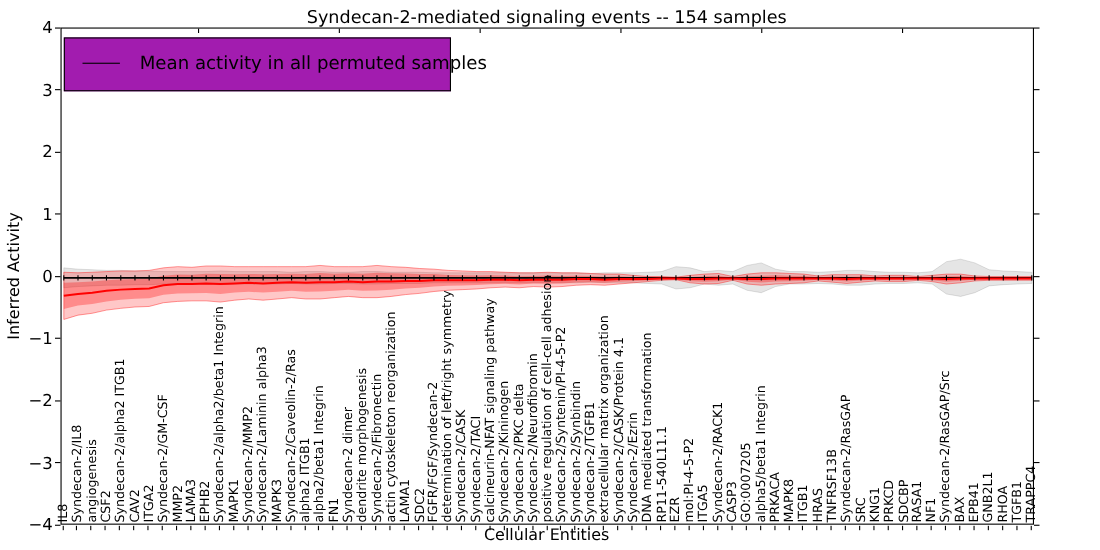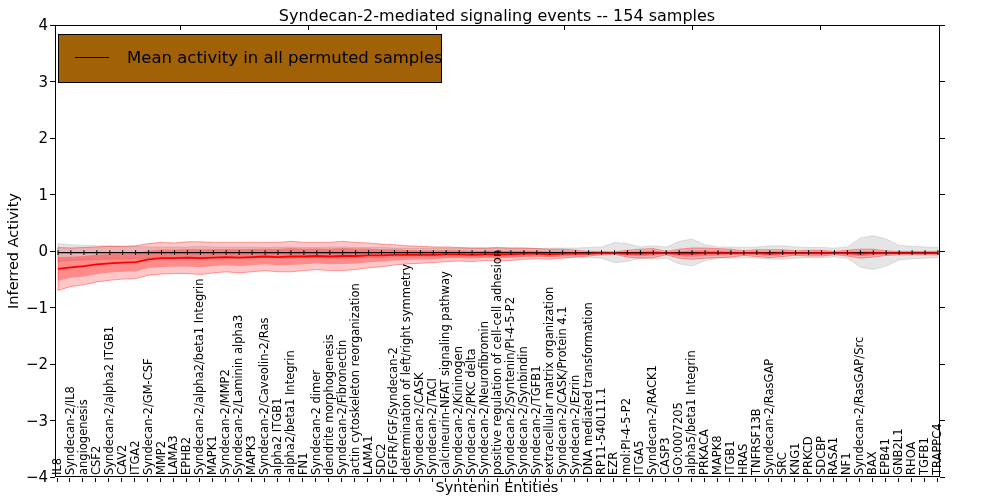--- a/index.html
+++ b/index.html
@@ -12,34 +12,34 @@
   .plot svg{position:absolute;left:0;top:0;}
   .ylabel{position:absolute;left:13px;top:251px;transform:translate(-50%,-50%) rotate(-90deg);
           font-size:14.5px;white-space:nowrap;}
   .xlabel-title{position:absolute;left:497px;top:479px;transform:translateX(-50%);
           font-size:14.5px;white-space:nowrap;}
   .ytick-label{position:absolute;left:0;width:48px;text-align:right;font-size:15px;
                line-height:18px;white-space:nowrap;}
   .tick{position:absolute;background:#000;}
   .xtick-label{position:absolute;font-size:11.5px;line-height:12px;white-space:nowrap;
                transform:rotate(-90deg);transform-origin:0 0;}
-  .legend{position:absolute;left:2px;top:8px;width:384px;border:1.4px solid #000;
-          background:#a16207;padding:8px 0 10px 12px;box-sizing:border-box;z-index:5;}
+  .legend{position:absolute;left:2px;top:8px;width:352px;border:1.4px solid #000;
+          background:#a21caf;padding:8px 0 10px 12px;box-sizing:border-box;z-index:5;}
   .legend-row{display:flex;align-items:center;height:29px;font-size:16.5px;}
   .legend-line{display:inline-block;width:34px;height:0;border-top:1.7px solid #000;
                margin:0 18px 0 4px;flex:0 0 auto;}
   .legend-label{white-space:nowrap;}
 </style>
 </head>
 <body>
 
 <div class="figure">
   <div class="chart-title">Syndecan-2-mediated signaling events -- 154 samples</div>
   <div class="ylabel">Inferred Activity</div>
-  <div class="xlabel-title">Syntenin Entities</div>
+  <div class="xlabel-title">Cellular Entities</div>
 
   <div class="plot" id="plot">
     <svg id="plot-svg" width="885" height="452" viewBox="0 0 885 452">
         <path d="M2.0,217.5L14.9,218.7L27.9,219.2L40.8,219.8L53.8,219.8L66.7,220.3L79.6,220.3L92.6,220.9L105.5,220.9L118.5,220.9L131.4,220.9L144.4,220.3L157.3,220.9L170.2,220.9L183.2,220.9L196.1,220.9L209.1,221.5L222.0,220.9L234.9,220.9L247.9,221.5L260.8,221.5L273.8,220.9L286.7,220.9L299.6,221.5L312.6,221.5L325.5,221.5L338.5,222.0L351.4,222.0L364.4,222.0L377.3,222.0L390.2,222.0L403.2,222.0L416.1,222.0L429.1,222.0L442.0,222.0L454.9,222.0L467.9,222.0L480.8,222.6L493.8,222.0L506.7,222.0L519.6,222.0L532.6,221.5L545.5,220.9L558.5,216.4L571.4,217.5L584.4,220.9L597.3,219.8L610.2,220.9L623.2,215.3L636.1,213.0L649.1,218.7L662.0,220.9L674.9,220.9L687.9,221.5L700.8,220.9L713.8,219.8L726.7,219.8L739.6,220.9L752.6,221.5L765.5,221.5L778.5,222.0L791.4,220.9L804.4,211.9L817.3,209.6L830.2,213.0L843.2,219.2L856.1,220.3L869.1,220.9L882.0,221.5L882.0,231.7L869.1,232.2L856.1,232.8L843.2,233.9L830.2,240.1L817.3,243.5L804.4,241.3L791.4,232.2L778.5,231.1L765.5,231.7L752.6,231.7L739.6,232.2L726.7,233.3L713.8,233.3L700.8,232.2L687.9,231.7L674.9,232.2L662.0,232.2L649.1,234.5L636.1,240.1L623.2,237.9L610.2,232.2L597.3,233.3L584.4,232.2L571.4,235.6L558.5,236.7L545.5,232.2L532.6,231.7L519.6,231.1L506.7,231.1L493.8,231.1L480.8,230.5L467.9,231.1L454.9,231.1L442.0,231.1L429.1,231.1L416.1,231.1L403.2,231.1L390.2,231.1L377.3,231.1L364.4,231.1L351.4,231.1L338.5,231.1L325.5,231.7L312.6,231.7L299.6,231.7L286.7,232.2L273.8,232.2L260.8,231.7L247.9,231.7L234.9,232.2L222.0,232.2L209.1,231.7L196.1,232.2L183.2,232.2L170.2,232.2L157.3,232.2L144.4,232.8L131.4,232.2L118.5,232.2L105.5,232.2L92.6,232.2L79.6,232.8L66.7,232.8L53.8,233.3L40.8,233.3L27.9,233.9L14.9,234.5L2.0,235.6Z" fill="rgba(0,0,0,0.10)" stroke="rgba(0,0,0,0.13)" stroke-width="0.8"></path>
         <path d="M2.0,221.5L14.9,222.0L27.9,221.5L40.8,220.9L53.8,220.3L66.7,220.3L79.6,219.8L92.6,217.5L105.5,216.4L118.5,217.0L131.4,215.8L144.4,215.8L157.3,216.4L170.2,216.4L183.2,216.4L196.1,216.4L209.1,216.4L222.0,216.4L234.9,215.3L247.9,216.4L260.8,216.4L273.8,216.4L286.7,215.3L299.6,216.4L312.6,217.0L325.5,218.1L338.5,218.7L351.4,219.8L364.4,220.3L377.3,220.9L390.2,220.9L403.2,221.5L416.1,222.0L429.1,222.0L442.0,221.5L454.9,222.0L467.9,222.0L480.8,222.6L493.8,223.2L506.7,223.2L519.6,224.3L532.6,225.4L545.5,225.4L558.5,226.0L571.4,224.3L584.4,223.2L597.3,222.6L610.2,225.4L623.2,223.2L636.1,222.0L649.1,222.0L662.0,222.6L674.9,223.2L687.9,224.9L700.8,223.7L713.8,223.7L726.7,223.7L739.6,224.9L752.6,224.3L765.5,224.3L778.5,225.4L791.4,224.3L804.4,223.2L817.3,223.2L830.2,224.9L843.2,225.4L856.1,225.4L869.1,225.4L882.0,225.4L882.0,228.8L869.1,228.8L856.1,228.8L843.2,228.8L830.2,229.4L817.3,231.1L804.4,232.2L791.4,230.0L778.5,228.8L765.5,230.0L752.6,230.0L739.6,229.4L726.7,230.5L713.8,231.7L700.8,230.5L687.9,229.4L674.9,231.1L662.0,231.7L649.1,232.2L636.1,233.3L623.2,232.2L610.2,228.8L597.3,231.7L584.4,232.2L571.4,231.1L558.5,228.3L545.5,228.8L532.6,230.0L519.6,231.1L506.7,232.2L493.8,233.3L480.8,232.8L467.9,233.3L454.9,234.5L442.0,235.0L429.1,234.5L416.1,235.6L403.2,235.0L390.2,235.6L377.3,236.7L364.4,237.3L351.4,237.9L338.5,239.0L325.5,240.7L312.6,241.8L299.6,243.5L286.7,244.6L273.8,244.6L260.8,243.5L247.9,244.6L234.9,245.8L222.0,245.8L209.1,244.6L196.1,245.8L183.2,246.9L170.2,245.8L157.3,246.9L144.4,248.6L131.4,247.5L118.5,247.5L105.5,248.0L92.6,249.2L79.6,252.6L66.7,253.1L53.8,254.3L40.8,255.9L27.9,258.8L14.9,260.5L2.0,264.4Z" fill="rgba(255,0,0,0.22)" stroke="rgba(255,0,0,0.45)" stroke-width="0.8"></path>
         <path d="M2.0,231.1L14.9,230.7L27.9,229.9L40.8,228.8L53.8,228.0L66.7,227.7L79.6,227.2L92.6,224.6L105.5,223.5L118.5,223.8L131.4,222.9L144.4,223.2L157.3,223.3L170.2,223.0L183.2,223.3L196.1,223.0L209.1,222.8L222.0,223.0L234.9,222.1L247.9,222.8L260.8,222.5L273.8,222.8L286.7,221.9L299.6,222.5L312.6,222.6L325.5,223.2L338.5,223.2L351.4,223.9L364.4,224.2L377.3,224.5L390.2,224.2L403.2,224.5L416.1,225.1L429.1,224.8L442.0,224.5L454.9,224.8L467.9,224.6L480.8,224.9L493.8,225.5L506.7,225.2L519.6,225.8L532.6,226.5L545.5,226.2L558.5,226.5L571.4,225.8L584.4,225.2L597.3,224.6L610.2,226.2L623.2,225.2L636.1,224.6L649.1,224.3L662.0,224.6L674.9,225.0L687.9,225.9L700.8,225.3L713.8,225.5L726.7,225.3L739.6,225.9L752.6,225.6L765.5,225.6L778.5,226.2L791.4,225.6L804.4,225.2L817.3,225.0L830.2,225.9L843.2,226.2L856.1,226.2L869.1,226.2L882.0,226.2L882.0,228.1L869.1,228.1L856.1,228.1L843.2,228.1L830.2,228.4L817.3,229.3L804.4,230.2L791.4,228.7L778.5,228.1L765.5,228.7L752.6,228.7L739.6,228.4L726.7,229.0L713.8,229.9L700.8,229.0L687.9,228.4L674.9,229.3L662.0,229.6L649.1,229.9L636.1,230.8L623.2,230.2L610.2,228.1L597.3,229.6L584.4,230.2L571.4,229.6L558.5,227.8L545.5,228.1L532.6,228.9L519.6,229.6L506.7,230.2L493.8,231.1L480.8,230.5L467.9,230.8L454.9,231.7L442.0,232.0L429.1,231.7L416.1,232.6L403.2,232.0L390.2,232.3L377.3,233.2L364.4,233.5L351.4,233.8L338.5,234.4L325.5,235.6L312.6,236.2L299.6,237.4L286.7,238.0L273.8,238.3L260.8,237.4L247.9,238.3L234.9,238.9L222.0,239.2L209.1,238.3L196.1,239.2L183.2,240.0L170.2,239.2L157.3,240.0L144.4,241.2L131.4,240.4L118.5,240.6L105.5,240.9L92.6,242.0L79.6,245.2L66.7,245.7L53.8,246.6L40.8,248.1L27.9,250.4L14.9,251.8L2.0,254.8Z" fill="rgba(255,0,0,0.30)" stroke="none" stroke-width="0"></path>
         <path d="M2.0,226.6L14.9,226.6L27.9,226.6L40.8,226.6L53.8,226.6L66.7,226.6L79.6,226.6L92.6,226.6L105.5,226.6L118.5,226.6L131.4,226.6L144.4,226.6L157.3,226.6L170.2,226.6L183.2,226.6L196.1,226.6L209.1,226.6L222.0,226.6L234.9,226.6L247.9,226.6L260.8,226.6L273.8,226.6L286.7,226.6L299.6,226.6L312.6,226.6L325.5,226.6L338.5,226.6L351.4,226.6L364.4,226.6L377.3,226.6L390.2,226.6L403.2,226.6L416.1,226.6L429.1,226.6L442.0,226.6L454.9,226.6L467.9,226.6L480.8,226.6L493.8,226.6L506.7,226.6L519.6,226.6L532.6,226.6L545.5,226.6L558.5,226.6L571.4,226.6L584.4,226.6L597.3,226.6L610.2,226.6L623.2,226.6L636.1,226.6L649.1,226.6L662.0,226.6L674.9,226.6L687.9,226.6L700.8,226.6L713.8,226.6L726.7,226.6L739.6,226.6L752.6,226.6L765.5,226.6L778.5,226.6L791.4,226.6L804.4,226.6L817.3,226.6L830.2,226.6L843.2,226.6L856.1,226.6L869.1,226.6L882.0,226.6" fill="none" stroke="#000000" stroke-width="1.4"></path>
         <path d="M2.0,242.9L14.9,241.3L27.9,240.1L40.8,238.4L53.8,237.3L66.7,236.7L79.6,236.2L92.6,233.3L105.5,232.2L118.5,232.2L131.4,231.7L144.4,232.2L157.3,231.7L170.2,231.1L183.2,231.7L196.1,231.1L209.1,230.5L222.0,231.1L234.9,230.5L247.9,230.5L260.8,230.0L273.8,230.5L286.7,230.0L299.6,230.0L312.6,229.4L325.5,229.4L338.5,228.8L351.4,228.8L364.4,228.8L377.3,228.8L390.2,228.3L403.2,228.3L416.1,228.8L429.1,228.3L442.0,228.3L454.9,228.3L467.9,227.7L480.8,227.7L493.8,228.3L506.7,227.7L519.6,227.7L532.6,227.7L545.5,227.1L558.5,227.1L571.4,227.7L584.4,227.7L597.3,227.1L610.2,227.1L623.2,227.7L636.1,227.7L649.1,227.1L662.0,227.1L674.9,227.1L687.9,227.1L700.8,227.1L713.8,227.7L726.7,227.1L739.6,227.1L752.6,227.1L765.5,227.1L778.5,227.1L791.4,227.1L804.4,227.7L817.3,227.1L830.2,227.1L843.2,227.1L856.1,227.1L869.1,227.1L882.0,227.1" fill="none" stroke="#ff0000" stroke-width="1.8"></path>
         <path d="M2.0,224.2L2.0,229.0M14.9,224.2L14.9,229.0M27.9,224.2L27.9,229.0M40.8,224.2L40.8,229.0M53.8,224.2L53.8,229.0M66.7,224.2L66.7,229.0M79.6,224.2L79.6,229.0M92.6,224.2L92.6,229.0M105.5,224.2L105.5,229.0M118.5,224.2L118.5,229.0M131.4,224.2L131.4,229.0M144.4,224.2L144.4,229.0M157.3,224.2L157.3,229.0M170.2,224.2L170.2,229.0M183.2,224.2L183.2,229.0M196.1,224.2L196.1,229.0M209.1,224.2L209.1,229.0M222.0,224.2L222.0,229.0M234.9,224.2L234.9,229.0M247.9,224.2L247.9,229.0M260.8,224.2L260.8,229.0M273.8,224.2L273.8,229.0M286.7,224.2L286.7,229.0M299.6,224.2L299.6,229.0M312.6,224.2L312.6,229.0M325.5,224.2L325.5,229.0M338.5,224.2L338.5,229.0M351.4,224.2L351.4,229.0M364.4,224.2L364.4,229.0M377.3,224.2L377.3,229.0M390.2,224.2L390.2,229.0M403.2,224.2L403.2,229.0M416.1,224.2L416.1,229.0M429.1,224.2L429.1,229.0M442.0,224.2L442.0,229.0M454.9,224.2L454.9,229.0M467.9,224.2L467.9,229.0M480.8,224.2L480.8,229.0M493.8,224.2L493.8,229.0M506.7,224.2L506.7,229.0M519.6,224.2L519.6,229.0M532.6,224.2L532.6,229.0M545.5,224.2L545.5,229.0M558.5,224.2L558.5,229.0M571.4,224.2L571.4,229.0M584.4,224.2L584.4,229.0M597.3,224.2L597.3,229.0M610.2,224.2L610.2,229.0M623.2,224.2L623.2,229.0M636.1,224.2L636.1,229.0M649.1,224.2L649.1,229.0M662.0,224.2L662.0,229.0M674.9,224.2L674.9,229.0M687.9,224.2L687.9,229.0M700.8,224.2L700.8,229.0M713.8,224.2L713.8,229.0M726.7,224.2L726.7,229.0M739.6,224.2L739.6,229.0M752.6,224.2L752.6,229.0M765.5,224.2L765.5,229.0M778.5,224.2L778.5,229.0M791.4,224.2L791.4,229.0M804.4,224.2L804.4,229.0M817.3,224.2L817.3,229.0M830.2,224.2L830.2,229.0M843.2,224.2L843.2,229.0M856.1,224.2L856.1,229.0M869.1,224.2L869.1,229.0M882.0,224.2L882.0,229.0" fill="none" stroke="#000" stroke-width="1"></path>
       </svg>

